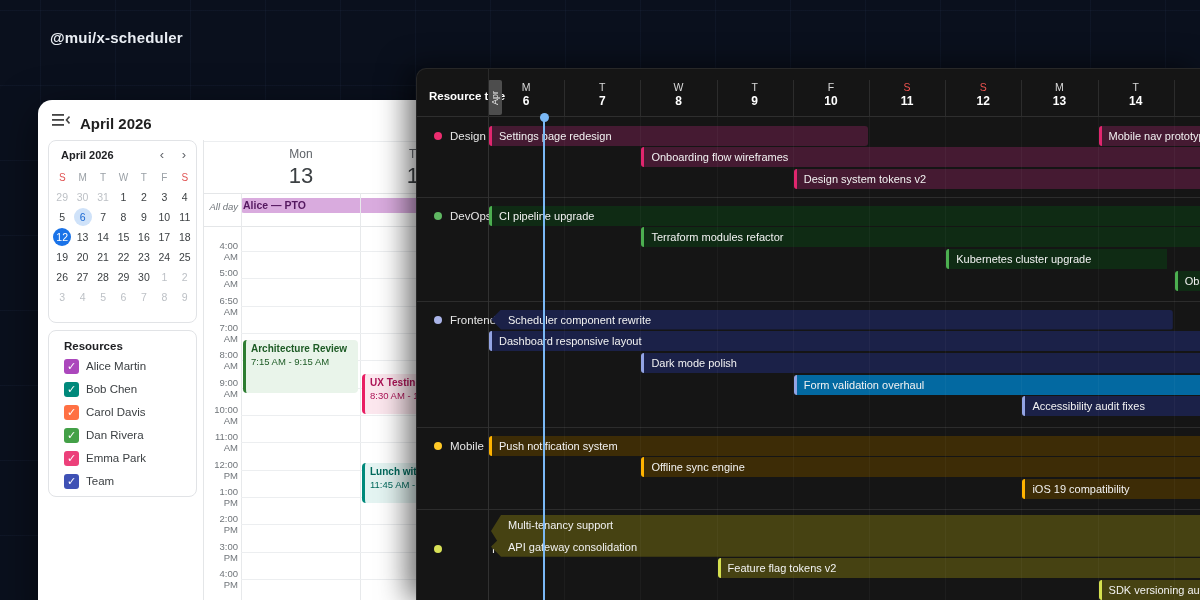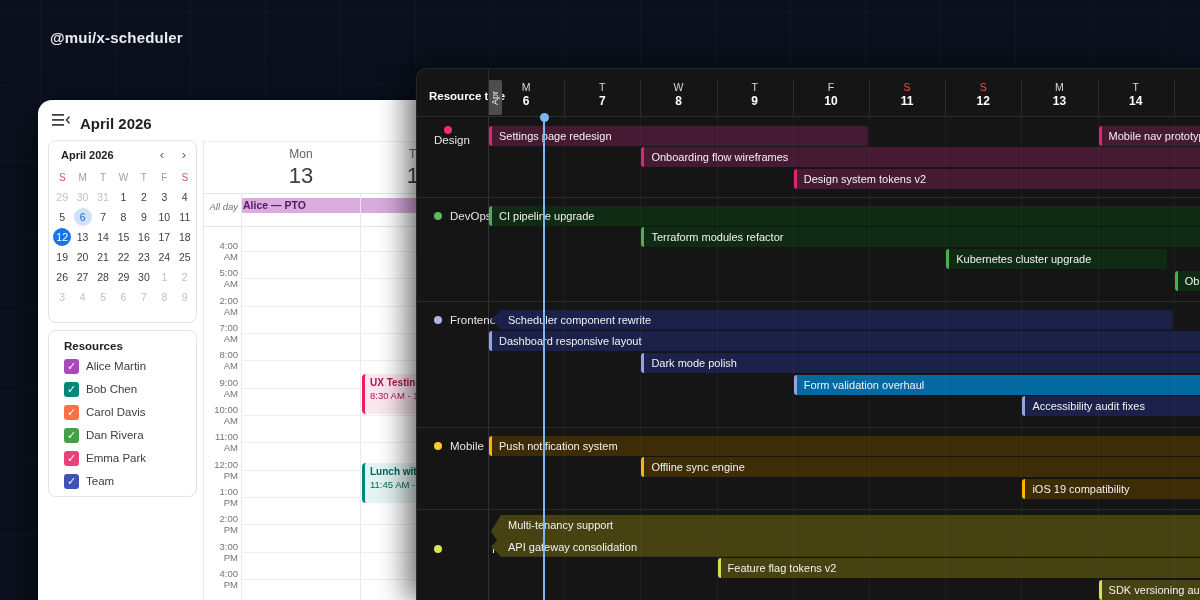--- a/index.html
+++ b/index.html
@@ -203,41 +203,45 @@
       <div class="dv-alldaylabel">All day</div>
       <div class="dv-allday-bar" id="allday-bar" style="width: 178px; background: rgb(217, 171, 222); color: rgb(84, 24, 95);">Alice — PTO</div>
       <div class="dv-alldayline"></div>
       <div class="dv-vline" style="left:37px"></div>
       <div class="dv-vline" style="left:156px"></div>
     <div class="dv-hourline" style="top: 111px;"></div>
         <div class="dv-hourlabel" style="top: 111px;">4:00 AM</div>
         <div class="dv-hourline" style="top: 138.33px;"></div>
         <div class="dv-hourlabel" style="top: 138.33px;">5:00 AM</div>
         <div class="dv-hourline" style="top: 165.66px;"></div>
-        <div class="dv-hourlabel" style="top: 165.66px;">2:00 AM</div>
+        <div class="dv-hourlabel" style="top: 165.66px;">6:50 AM</div>
         <div class="dv-hourline" style="top: 192.99px;"></div>
         <div class="dv-hourlabel" style="top: 192.99px;">7:00 AM</div>
         <div class="dv-hourline" style="top: 220.32px;"></div>
         <div class="dv-hourlabel" style="top: 220.32px;">8:00 AM</div>
         <div class="dv-hourline" style="top: 247.65px;"></div>
         <div class="dv-hourlabel" style="top: 247.65px;">9:00 AM</div>
         <div class="dv-hourline" style="top: 274.98px;"></div>
         <div class="dv-hourlabel" style="top: 274.98px;">10:00 AM</div>
         <div class="dv-hourline" style="top: 302.31px;"></div>
         <div class="dv-hourlabel" style="top: 302.31px;">11:00 AM</div>
         <div class="dv-hourline" style="top: 329.64px;"></div>
         <div class="dv-hourlabel" style="top: 329.64px;">12:00 PM</div>
         <div class="dv-hourline" style="top: 356.97px;"></div>
         <div class="dv-hourlabel" style="top: 356.97px;">1:00 PM</div>
         <div class="dv-hourline" style="top: 384.3px;"></div>
         <div class="dv-hourlabel" style="top: 384.3px;">2:00 PM</div>
         <div class="dv-hourline" style="top: 411.63px;"></div>
         <div class="dv-hourlabel" style="top: 411.63px;">3:00 PM</div>
         <div class="dv-hourline" style="top: 438.96px;"></div>
         <div class="dv-hourlabel" style="top: 438.96px;">4:00 PM</div>
+        <div class="dv-event" style="left: 39px; width: 115px; top: 199.822px; height: 53.66px; background: rgb(233, 244, 234); border-left-color: rgb(46, 125, 50); color: rgb(29, 91, 37);">
+          <div class="dv-ev-title">Architecture Review</div>
+          <div class="dv-ev-time">7:15 AM - 9:15 AM</div>
+        </div>
         <div class="dv-event" style="left: 158px; width: 60px; top: 233.985px; height: 39.995px; background: rgb(252, 231, 238); border-left-color: rgb(233, 30, 99); color: rgb(173, 20, 87);">
           <div class="dv-ev-title">UX Testing Session</div>
           <div class="dv-ev-time">8:30 AM - 10:00 AM</div>
         </div>
         <div class="dv-event" style="left: 158px; width: 60px; top: 322.808px; height: 39.995px; background: rgb(228, 244, 242); border-left-color: rgb(0, 137, 123); color: rgb(0, 105, 92);">
           <div class="dv-ev-title">Lunch with Client</div>
           <div class="dv-ev-time">11:45 AM - 1:15 PM</div>
         </div>
       </div>
   </section>
@@ -283,21 +287,21 @@
           <div class="tl-daynum">14</div>
         </div>
         <div class="tl-daycell" style="left: 756.8px; width: 76.2px;">
           <div class="tl-dayletter">W</div>
           <div class="tl-daynum">15</div>
         </div>
       </div>
     <div class="tl-headline"></div>
     <div class="tl-colline"></div>
     <div id="tl-body">
-        <div class="tl-resline" style="top: 66.5px; flex-direction: column;">
+        <div class="tl-resline" style="top: 66.5px;">
           <div class="tl-dot" style="background: rgb(236, 45, 111);"></div>
           <div class="tl-resname">Design</div>
         </div>
         <div class="tl-event" style="left: 72px; top: 56.5px; height: 20px; width: 379px; background: rgb(69, 26, 50); border-left-color: rgb(224, 38, 110);">Settings page redesign</div>
         <div class="tl-event" style="left: 681.6px; top: 56.5px; height: 20px; width: 102.4px; background: rgb(69, 26, 50); border-left-color: rgb(224, 38, 110); border-radius: 3px 0px 0px 3px;">Mobile nav prototype</div>
         <div class="tl-event" style="left: 224.4px; top: 78.2px; height: 20px; width: 559.6px; background: rgb(69, 26, 50); border-left-color: rgb(224, 38, 110); border-radius: 3px 0px 0px 3px;">Onboarding flow wireframes</div>
         <div class="tl-event" style="left: 376.8px; top: 99.9px; height: 20px; width: 407.2px; background: rgb(69, 26, 50); border-left-color: rgb(224, 38, 110); border-radius: 3px 0px 0px 3px;">Design system tokens v2</div>
         <div class="tl-secline" style="top: 128px;"></div>
         <div class="tl-resline" style="top: 146.5px;">
           <div class="tl-dot" style="background: rgb(95, 183, 98);"></div>

